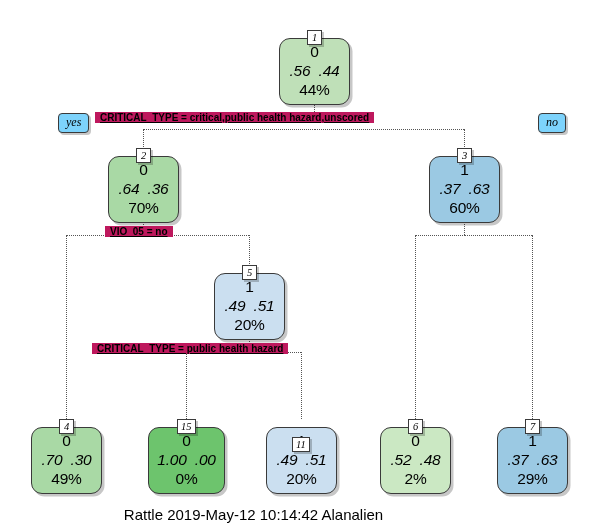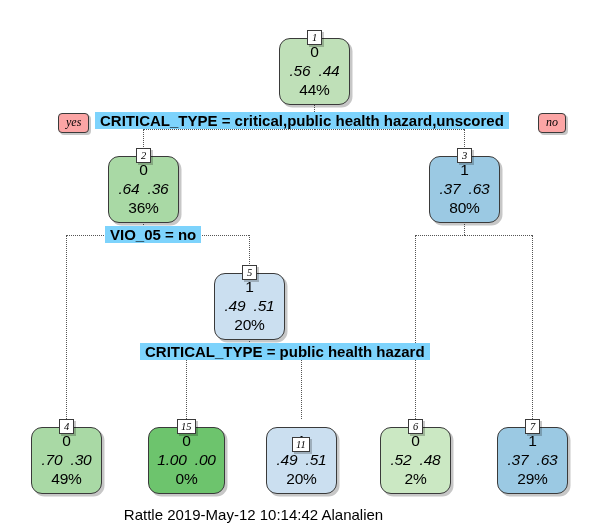--- a/index.html
+++ b/index.html
@@ -77,33 +77,34 @@
     justify-content: center;
     height: 15px;
     min-width: 15px;
     padding: 0 3px;
     z-index: 4;
   }
 
   
   .splitlabel {
     position: absolute;
-    font-size: 15px;
+    font-size: 10px;
     font-weight: bold;
     white-space: nowrap;
-    background: #7dd3fc;
+    background: #be185d;
     padding: 0 5px;
     z-index: 3;
+    text-decoration: underline;
   }
 
   
   .yesno {
     position: absolute;
     box-sizing: border-box;
-    background: #fca5a5;
+    background: #7dd3fc;
     border: 1.2px solid #3a3a3a;
     border-radius: 4px;
     box-shadow: 2px 2px 0 rgba(0,0,0,0.22);
     font-size: 12px;
     font-style: italic;
     font-family: "Liberation Serif", serif;
     padding: 1px 7px 2px 7px;
     z-index: 4;
   }
 
@@ -153,49 +154,49 @@
   </div>
   <div class="yesno" style="left:538px; top:113px;">
     <span>no</span>
   </div>
 
   <div class="splitlabel" style="left:105px; top:226px;text-align:right;">
     <span>VIO_05 = no</span>
   </div>
 
 
-  <div class="splitlabel" style="left:92px; top:343px;margin-left:48px;">
+  <div class="splitlabel" style="left:92px; top:343px;">
     <span>CRITICAL_TYPE = public health hazard</span>
   </div>
 
   <div class="nodetag" style="left:307px; top:30px;">
     <span>1</span>
   </div>
   <div class="node" style="left:279px; top:38px; width:71px; height:67px; background:#bfe0b8;">
     <span class="cls">0</span>
     <span class="probs">.56  .44</span>
     <span class="pct">44%</span>
   </div>
 
   <div class="nodetag" style="left:136px; top:148px;">
     <span>2</span>
   </div>
   <div class="node" style="left:108px; top:156px; width:71px; height:67px; background:#a9d9a5;">
     <span class="cls">0</span>
     <span class="probs">.64  .36</span>
-    <span class="pct">36%</span>
+    <span class="pct">70%</span>
   </div>
 
   <div class="nodetag" style="left:457px; top:148px;">
     <span>3</span>
   </div>
   <div class="node" style="left:429px; top:156px; width:71px; height:67px; background:#9bc9e3;">
     <span class="cls">1</span>
     <span class="probs">.37  .63</span>
-    <span class="pct">80%</span>
+    <span class="pct">60%</span>
   </div>
 
   <div class="nodetag" style="left:242px; top:265px;">
     <span>5</span>
   </div>
   <div class="node" style="left:214px; top:273px; width:71px; height:67px; background:#cbdff0;">
     <span class="cls">1</span>
     <span class="probs">.49  .51</span>
     <span class="pct">20%</span>
   </div>

